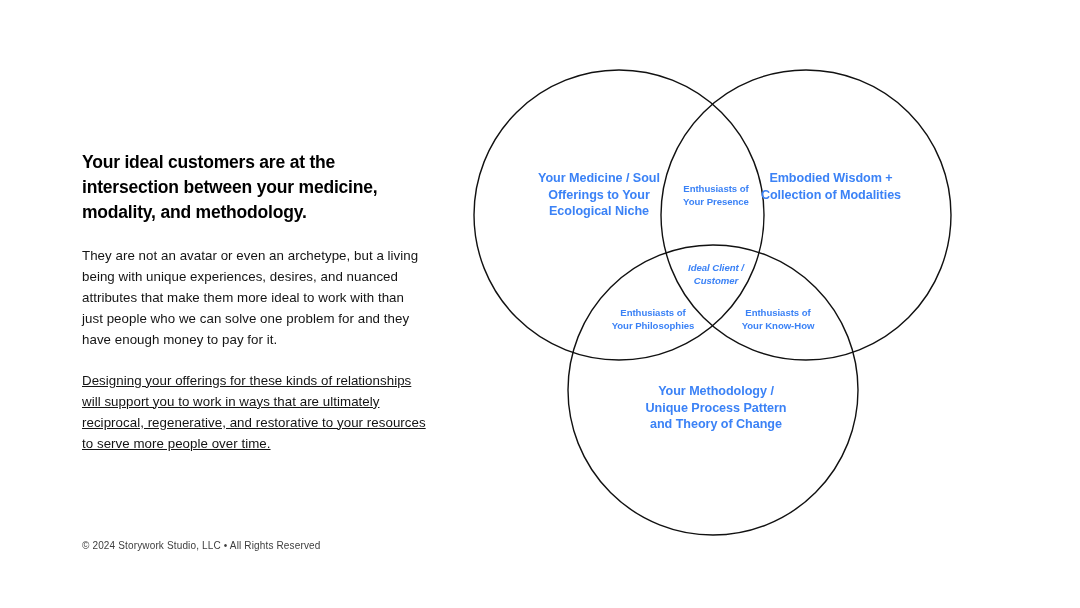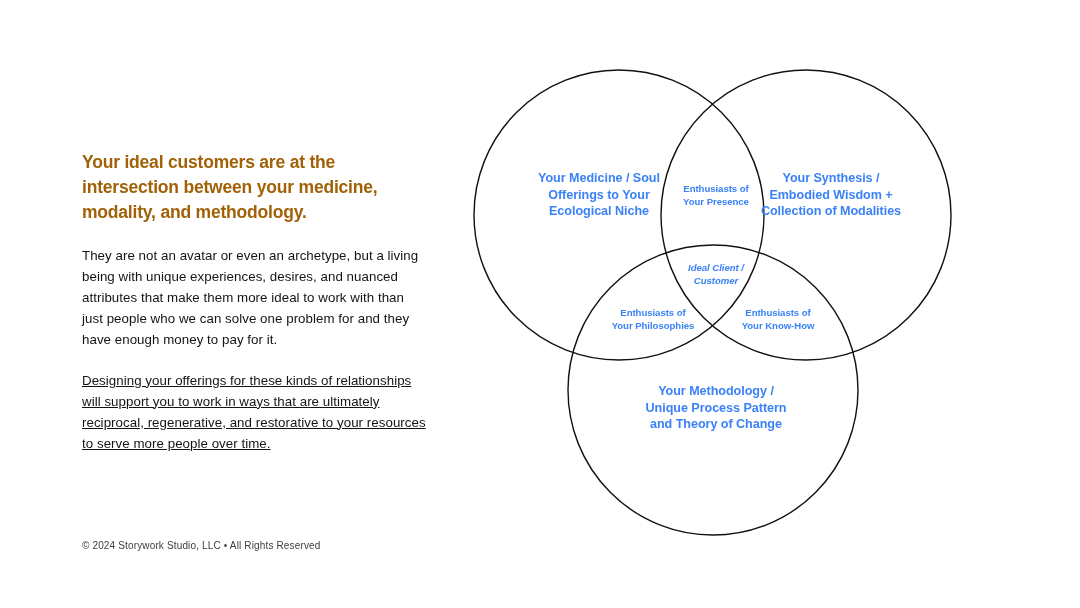--- a/index.html
+++ b/index.html
@@ -29,21 +29,21 @@
     left: 82px;
     top: 150px;
     width: 345px;
   }
 
   .headline {
     font-size: 17.5px;
     font-weight: 700;
     line-height: 1.42;
     letter-spacing: -0.2px;
-    color: #a16207;
+    color: #000000;
     margin: 0 0 20px 0;
   }
 
   .body-para {
     font-size: 13.3px;
     font-weight: 400;
     line-height: 1.58;
     color: #141414;
     margin: 0 0 20px 0;
     letter-spacing: 0.05px;
@@ -125,21 +125,20 @@
       <circle cx="253" cy="340" r="145" fill="none" stroke="#111111" stroke-width="1.4"></circle>
     </svg>
 
     <div class="venn-label major lbl-left">
       <div>Your Medicine / Soul</div>
       <div>Offerings to Your</div>
       <div>Ecological Niche</div>
     </div>
 
     <div class="venn-label major lbl-right">
-      <div>Your Synthesis /</div>
       <div>Embodied Wisdom +</div>
       <div>Collection of Modalities</div>
     </div>
 
     <div class="venn-label major lbl-bottom">
       <div>Your Methodology /</div>
       <div>Unique Process Pattern</div>
       <div>and Theory of Change</div>
     </div>
 

